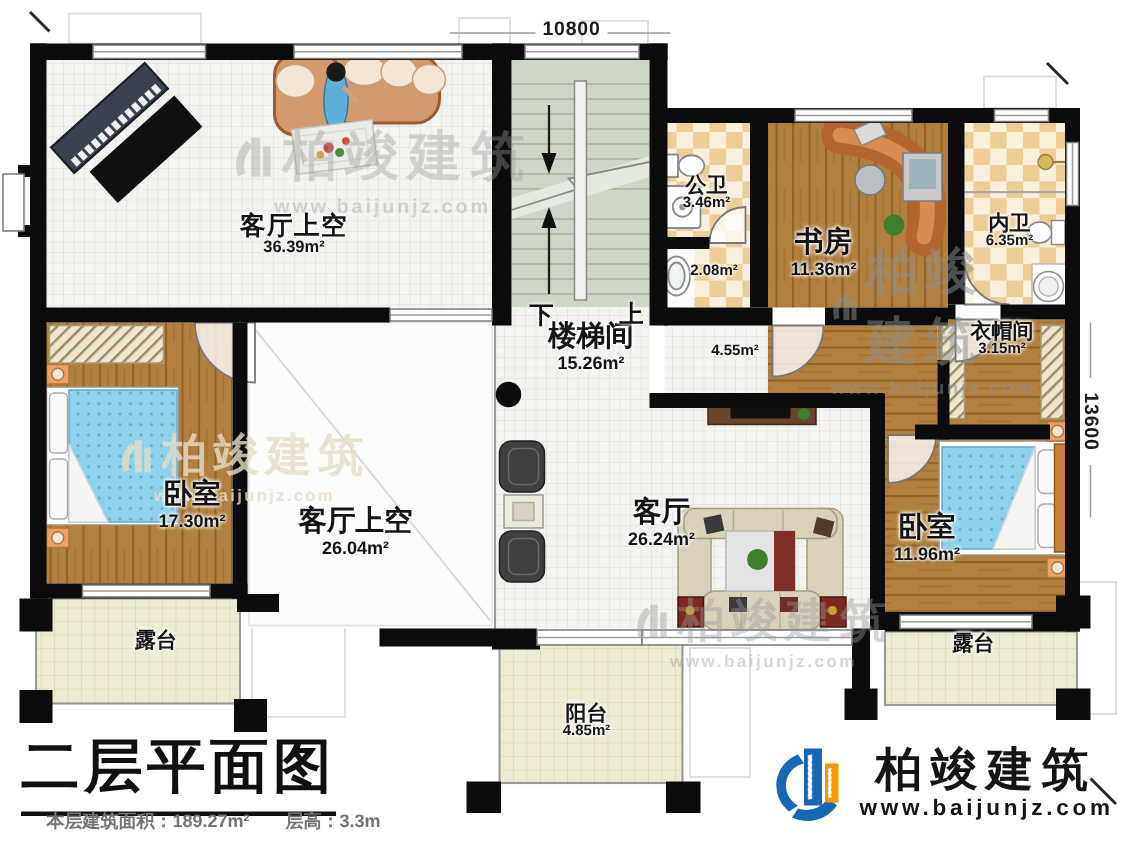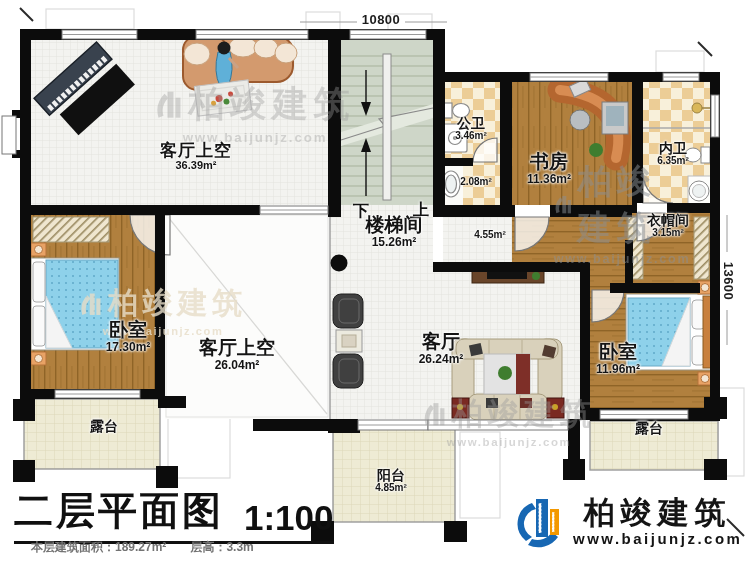--- a/index.html
+++ b/index.html
@@ -484,21 +484,20 @@
 </div>
 
 <div class="stairlab" style="left:361px;top:211px">下</div>
 <div class="stairlab" style="left:421px;top:210px">上</div>
 
 <div class="dim" style="left:381px;top:19px">10800</div>
 <div class="dim vert" style="left:728px;top:281px">13600</div>
 
 <div class="titleblock">
   <span class="tname">二层平面图</span>
-  <span class="tscale">1:100</span>
 </div>
 <div class="infoline">
   <span>本层建筑面积：</span><span>189.27m²</span><span class="gap"></span><span>层高：</span><span>3.3m</span>
 </div>
 
 <div class="logo">
   <svg width="56" height="62" viewBox="0 0 56 62">
     <path d="M14,50 A22,22 0 0 1 20,12 L24,18 A15,15 0 0 0 20,46 Z" fill="#1767b3"></path>
     <path d="M16,54 A24,24 0 0 0 46,46 L40,41 A17,17 0 0 1 20,48 Z" fill="#1767b3"></path>
     <rect x="24" y="8" width="12" height="38" fill="#1767b3"></rect>

